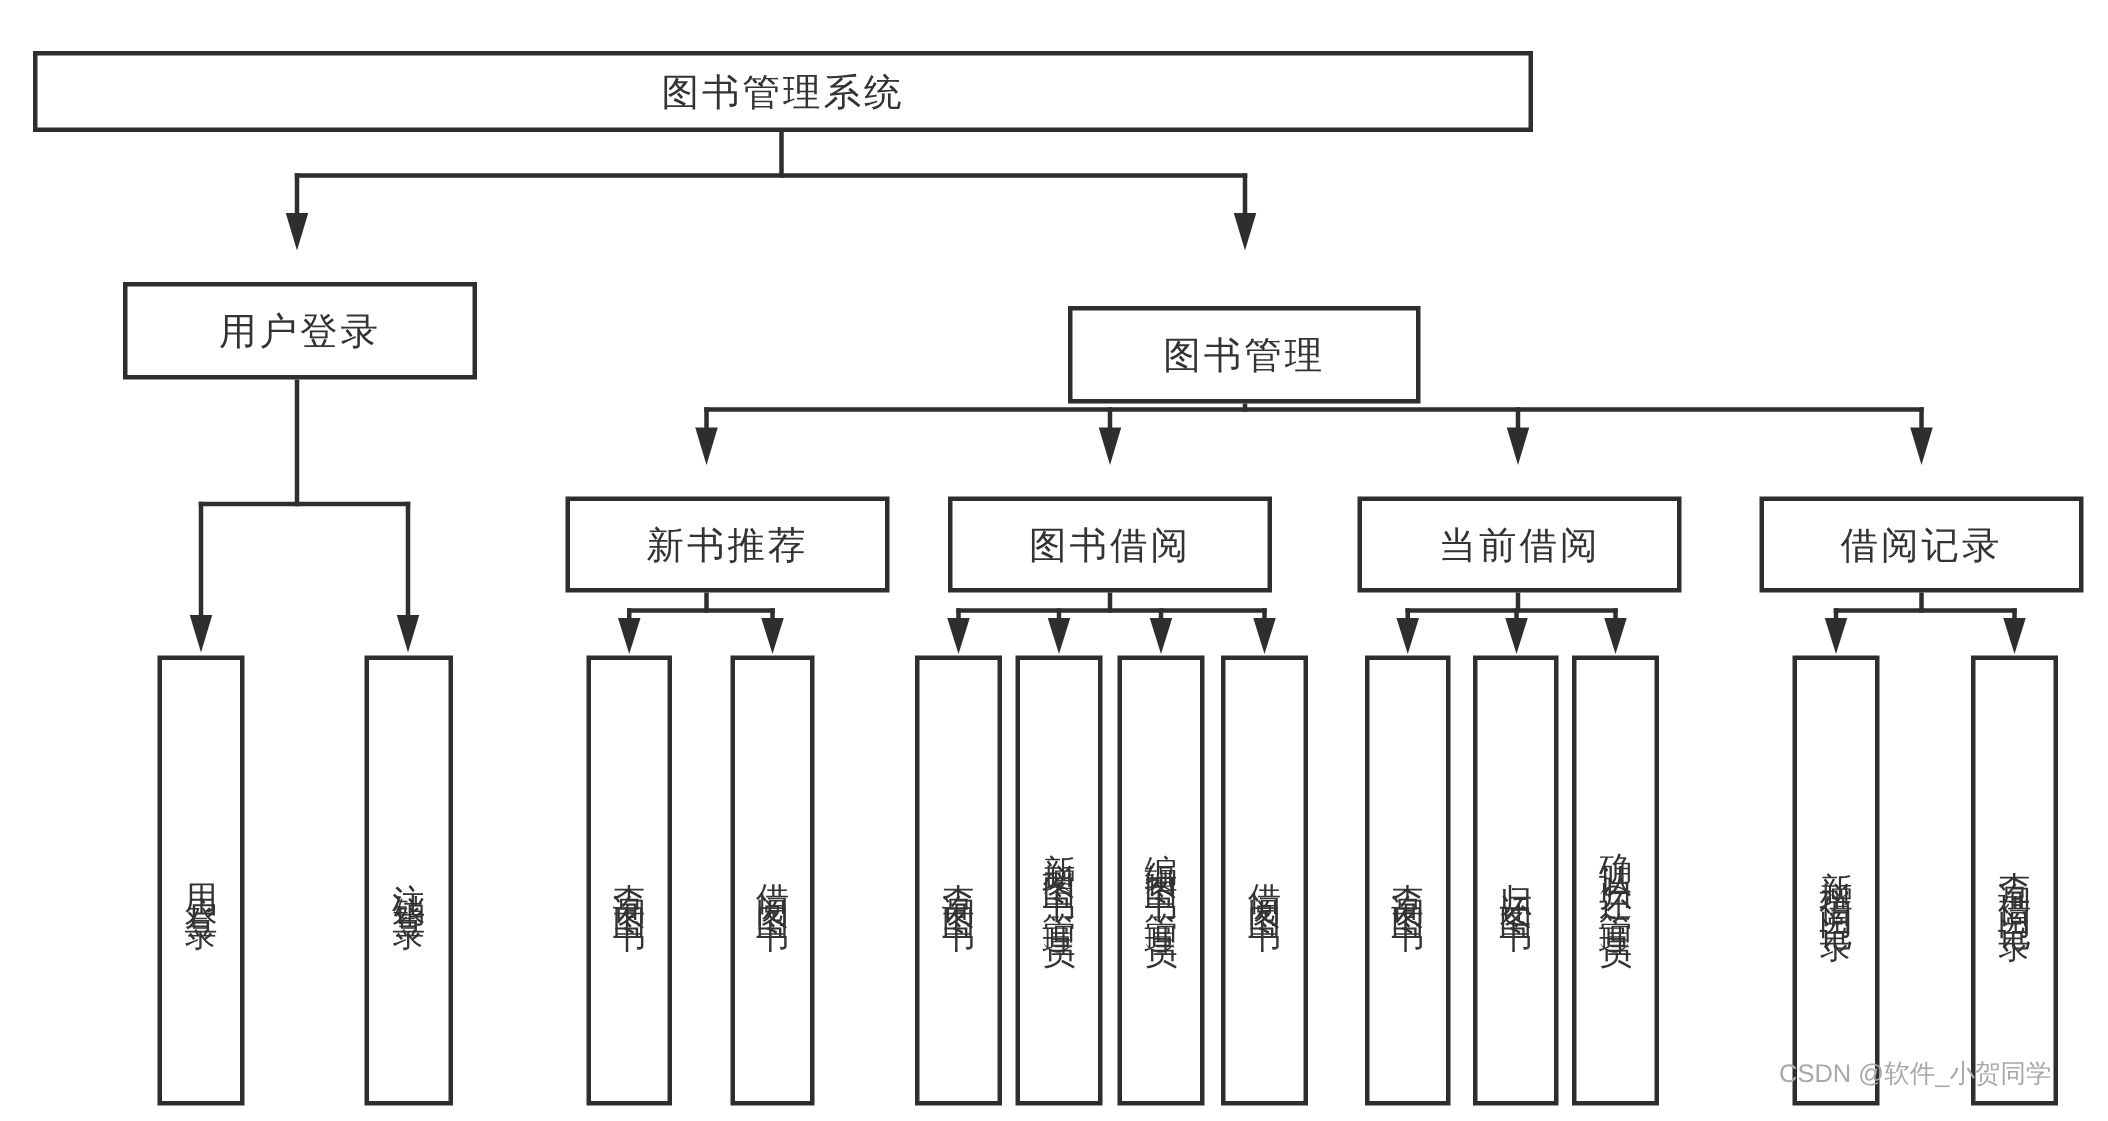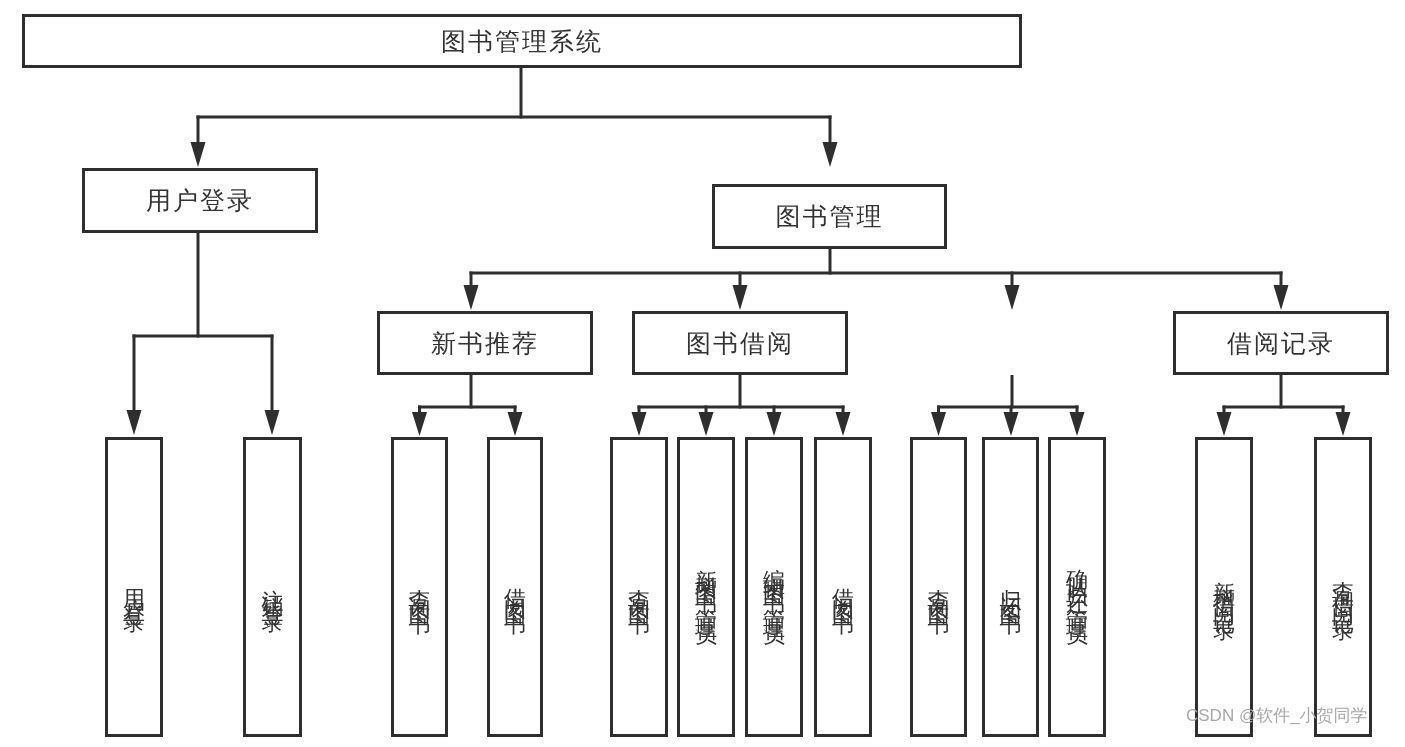--- a/index.html
+++ b/index.html
@@ -32,20 +32,21 @@
     position: absolute;
     border: 3px solid var(--line);
     background: var(--background);
     display: flex;
     align-items: center;
     justify-content: center;
     font-size: 25px;
     letter-spacing: 2px;
     color: var(--text);
     z-index: 2;
+    margin-top: 20px;
   }
   .leaf {
     position: absolute;
     top: 437px;
     height: 300px;
     border: 3px solid var(--line);
     background: var(--background);
     display: flex;
     align-items: center;
     justify-content: center;
@@ -139,20 +140,21 @@
     </g>
   </svg>
 
   <div class="node" style="left:22px; top:14px; width:1000px; height:54px;">图书管理系统</div>
 
   <div class="node" style="left:82px; top:168px; width:236px; height:65px;">用户登录</div>
   <div class="node" style="left:712px; top:184px; width:235px; height:65px;">图书管理</div>
 
   <div class="node" style="left:377px; top:311px; width:216px; height:64px;">新书推荐</div>
   <div class="node" style="left:632px; top:311px; width:216px; height:64px;">图书借阅</div>
+  <div class="node" style="left:905px; top:311px; width:216px; height:64px;">当前借阅</div>
   <div class="node" style="left:1173px; top:311px; width:216px; height:64px;">借阅记录</div>
 
   <div class="leaf" style="left:105px; width:58px;">
     <span>用户登录</span>
   </div>
   <div class="leaf" style="left:243px; width:59px;">
     <span>注销登录</span>
   </div>
 
   <div class="leaf" style="left:391px; width:57px;">

